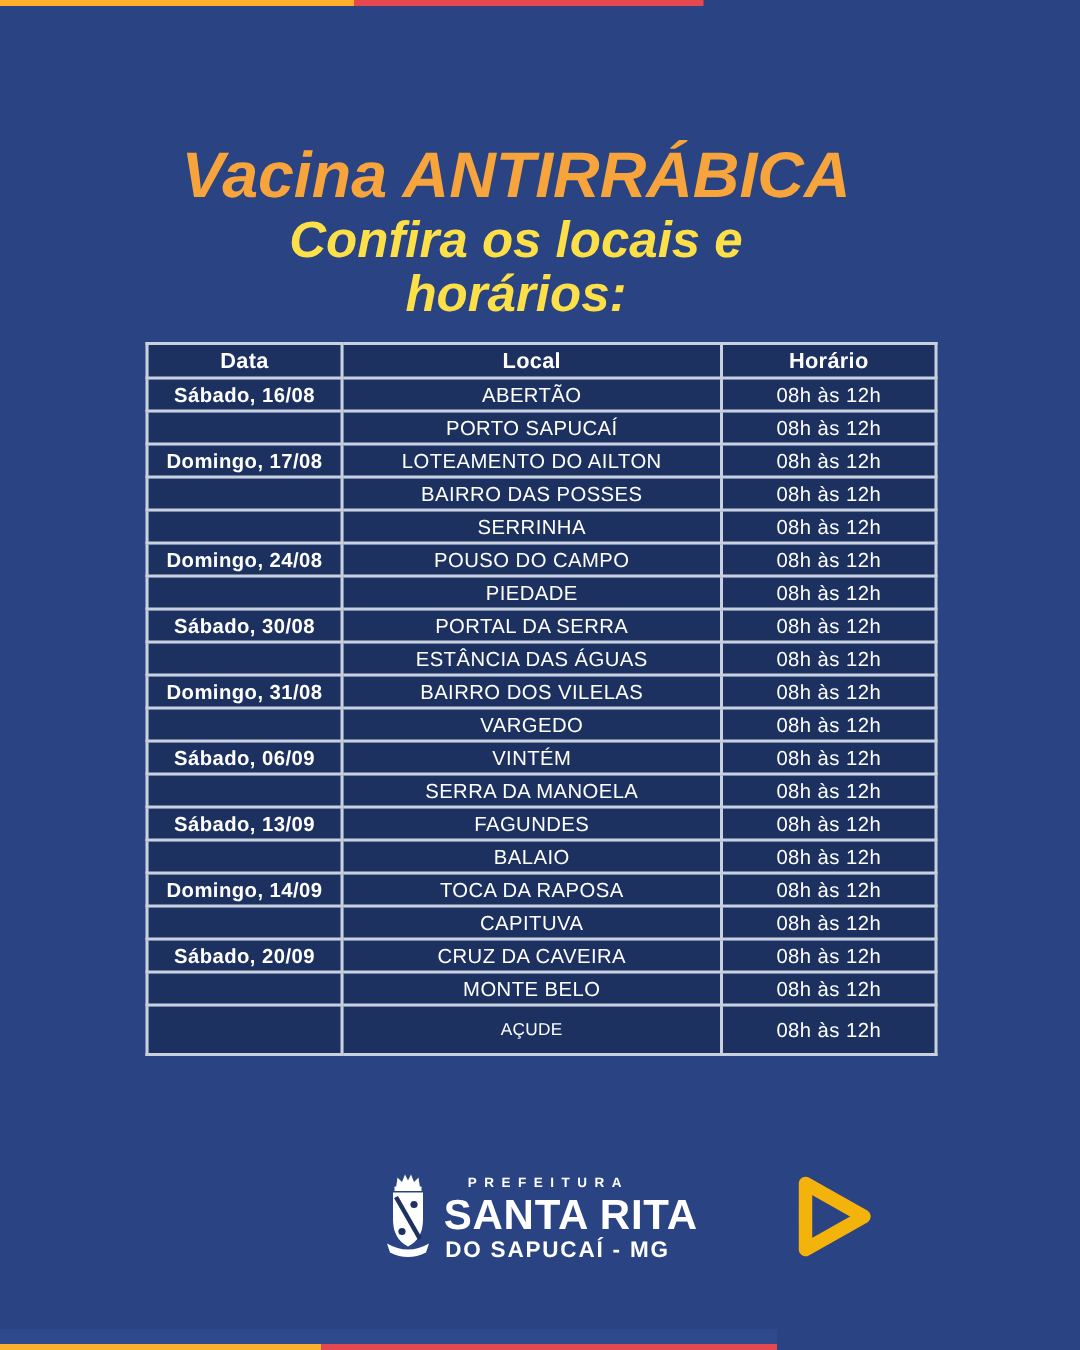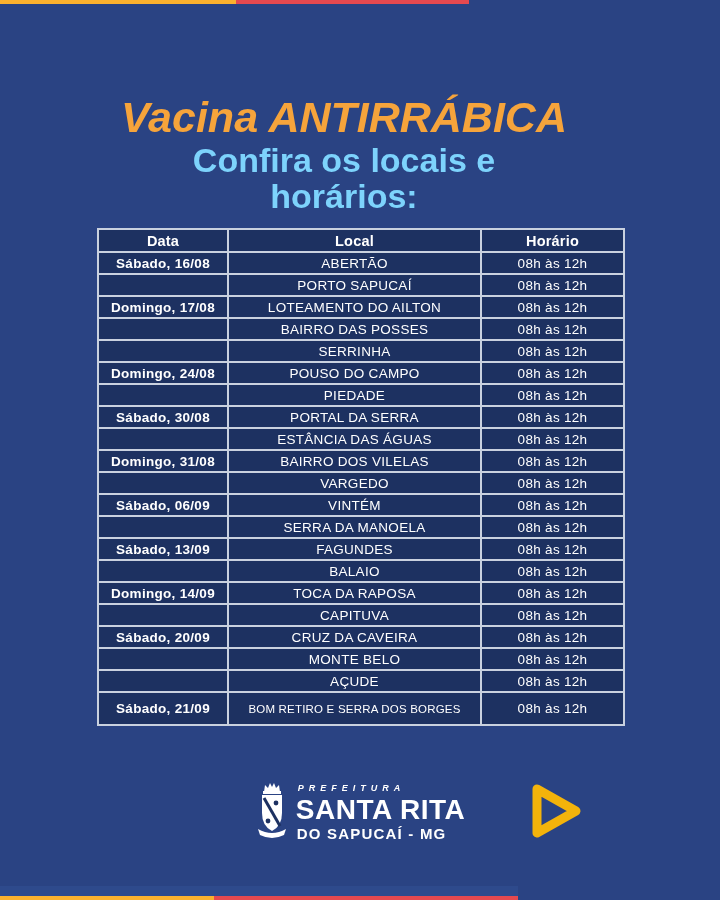--- a/index.html
+++ b/index.html
@@ -18,21 +18,21 @@
   .stripe-bottom-red{bottom:0;left:214px;width:304px;background:#E5494F;}
 
   
   .titles{position:absolute;top:94px;left:0;width:688px;text-align:center;}
   .title-main{
     margin:0;font-size:43px;line-height:46px;font-weight:bold;font-style:italic;
     color:#F6A43B;letter-spacing:0px;
   }
   .title-sub{
     margin:2px auto 12px;max-width:440px;
-    font-size:34px;line-height:36px;font-weight:bold;color:#7dd3fc;
+    font-size:34px;line-height:36px;font-weight:bold;font-style:italic;color:#fde047;
   }
 
   
   .table-wrap{position:absolute;top:228px;left:97px;width:596px;}
   table{border-collapse:collapse;table-layout:fixed;width:526px;}
   col.c-date{width:130px;}
   col.c-local{width:253px;}
   col.c-time{width:143px;}
   th,td{
     background:#1D3161;border:2px solid #C9D1DF;color:#FFFFFF;
@@ -43,21 +43,21 @@
   td.cell-date{font-weight:bold;}
   tbody tr:last-child td{height:31px;}
   tbody tr:last-child td.cell-local{font-size:11.5px;letter-spacing:0.2px;}
 
   
   .footer-logo{
     position:absolute;top:780px;left:0;width:720px;height:64px;
     display:flex;justify-content:center;align-items:center;gap:7px;
   }
   .logo-text{display:flex;flex-direction:column;color:#fff;line-height:1;}
-  .logo-pref{font-size:9px;letter-spacing:5px;font-weight:bold;margin:0 0 3px 2px;font-style:italic;}
+  .logo-pref{font-size:9px;letter-spacing:5px;font-weight:bold;margin:0 0 3px 16px;}
   .logo-name{font-size:28px;font-weight:bold;letter-spacing:0.5px;margin:0;}
   .logo-city{font-size:15px;font-weight:bold;letter-spacing:1.2px;margin:2px 0 0 1px;}
   .arrow-wrap{position:absolute;top:782px;left:527px;width:58px;height:58px;}
 </style>
 </head>
 <body>
 
 <div class="stripe stripe-top-yellow"></div>
 <div class="stripe stripe-top-red"></div>
 <div class="band-bottom-light"></div>
@@ -177,25 +177,20 @@
         <tr>
           <td class="cell-date"></td>
           <td class="cell-local">MONTE BELO</td>
           <td class="cell-time">08h às 12h</td>
         </tr>
         <tr>
           <td class="cell-date"></td>
           <td class="cell-local">AÇUDE</td>
           <td class="cell-time">08h às 12h</td>
         </tr>
-        <tr>
-          <td class="cell-date">Sábado, 21/09</td>
-          <td class="cell-local">BOM RETIRO E SERRA DOS BORGES</td>
-          <td class="cell-time">08h às 12h</td>
-        </tr>
       </tbody>
   </table>
 </div>
 
 <div class="footer-logo">
   <span>
     <svg width="34" height="58" viewBox="0 0 34 58" fill="none">
 
       <path d="M9 11 L10 4 L13 7 L15 2 L17 6 L19 2 L21 7 L24 4 L25 11 Z" fill="#FFFFFF"></path>
       <rect x="8" y="10" width="18" height="3" fill="#FFFFFF"></rect>

